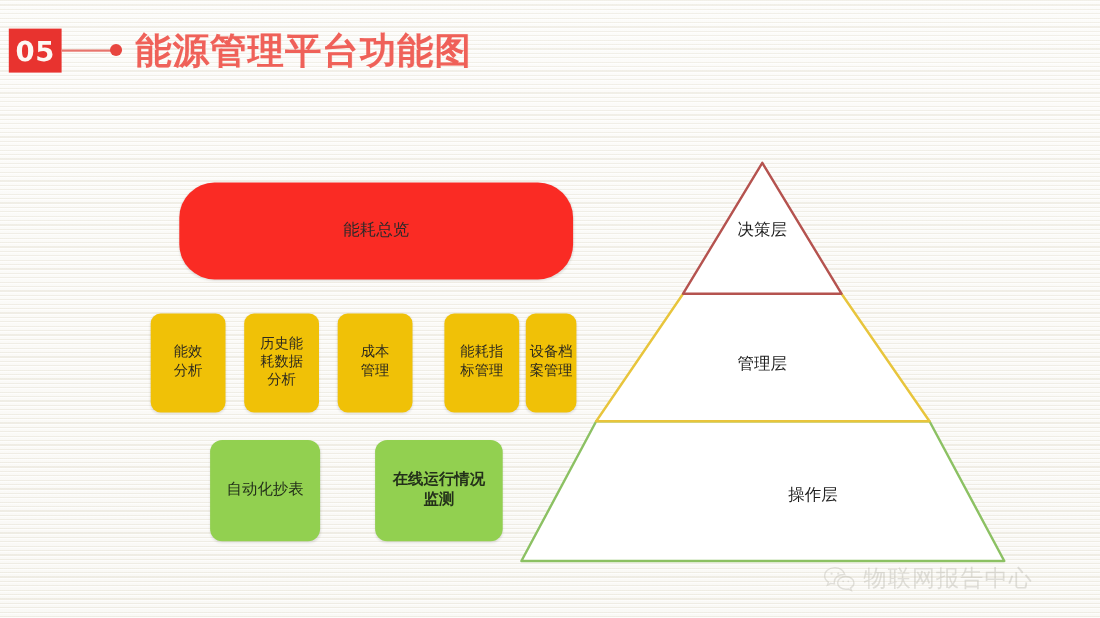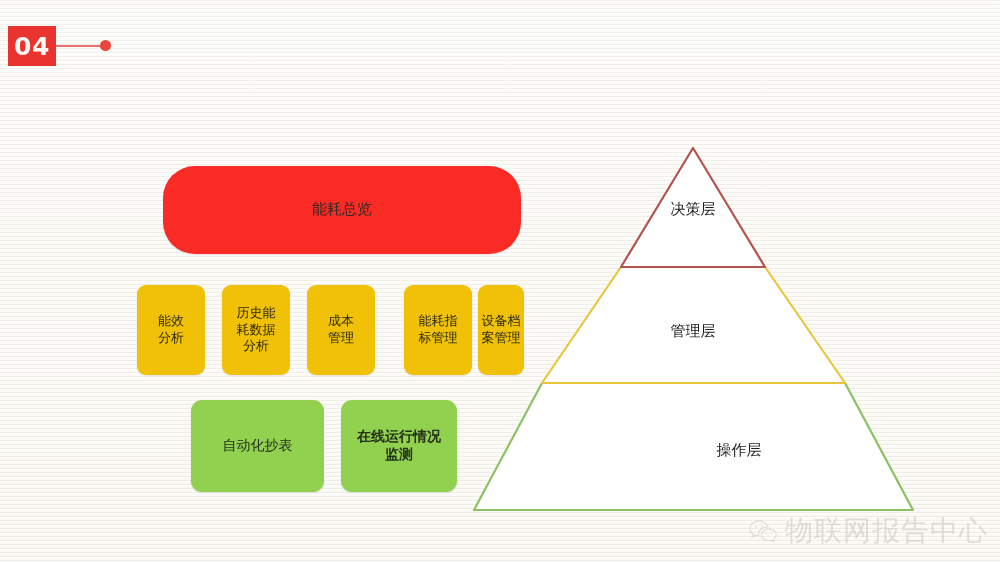--- a/index.html
+++ b/index.html
@@ -122,21 +122,21 @@
     font-size: 14px;
     color: #23301a;
   }
 
   #y0 { left: 137px; }
   #y1 { left: 222px; }
   #y2 { left: 307px; }
   #y3 { left: 404px; }
   #y4 { left: 478px; width: 46px; }
 
-  #g0 { left: 191px; width: 133px; }
+  #g0 { left: 191px; width: 100px; }
   #g1 { left: 341px; width: 116px; font-weight: bold; }
 
   
   #pyramid {
     position: absolute;
     left: 455px; top: 135px;
     width: 480px; height: 390px;
   }
   #pyramid svg { display: block; }
 
@@ -154,41 +154,42 @@
   
   #watermark {
     position: absolute;
     left: 748px; top: 512px;
     display: flex;
     align-items: center;
     gap: 7px;
     opacity: 0.42;
   }
   #watermark .wm-text {
-    font-size: 28px;
+    font-size: 21px;
     color: #b9b7ae;
     letter-spacing: 1px;
     white-space: nowrap;
   }
   #watermark .wm-icon { line-height: 0; }
 </style>
 </head>
 <body>
 
 <div id="slide">
 
   <div id="header">
 
     <div id="number-badge">
-      <span>04</span>
+      <span>05</span>
     </div>
 
     <div id="badge-connector"></div>
     <div id="badge-dot"></div>
 
+    <div id="slide-title">能源管理平台功能图</div>
   </div>
 
   <div id="box-overview" class="fbox">能耗总览</div>
 
   <div id="y0" class="fbox fbox-yellow">能效<br>分析</div>
 
   <div id="y1" class="fbox fbox-yellow">历史能<br>耗数据<br>分析</div>
 
   <div id="y2" class="fbox fbox-yellow">成本<br>管理</div>
 

